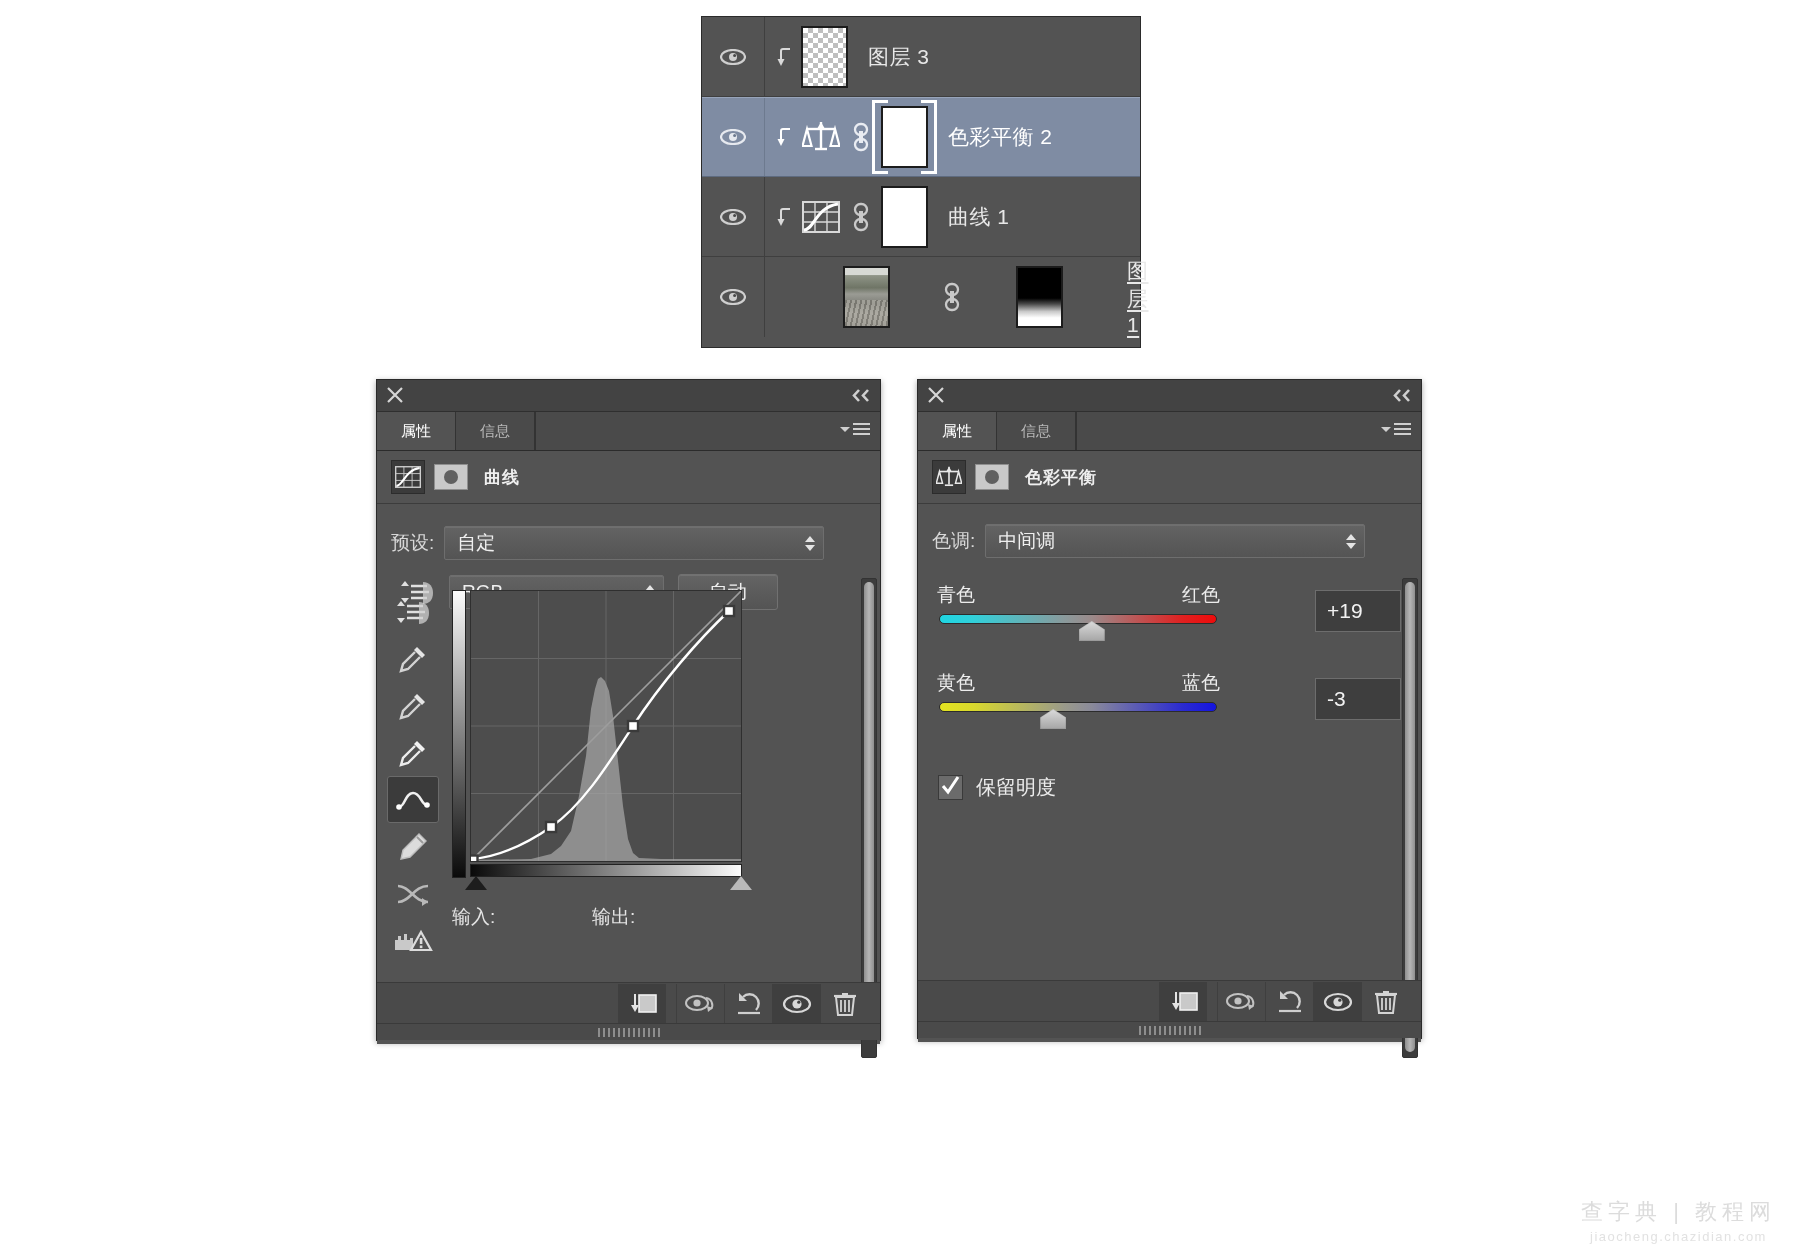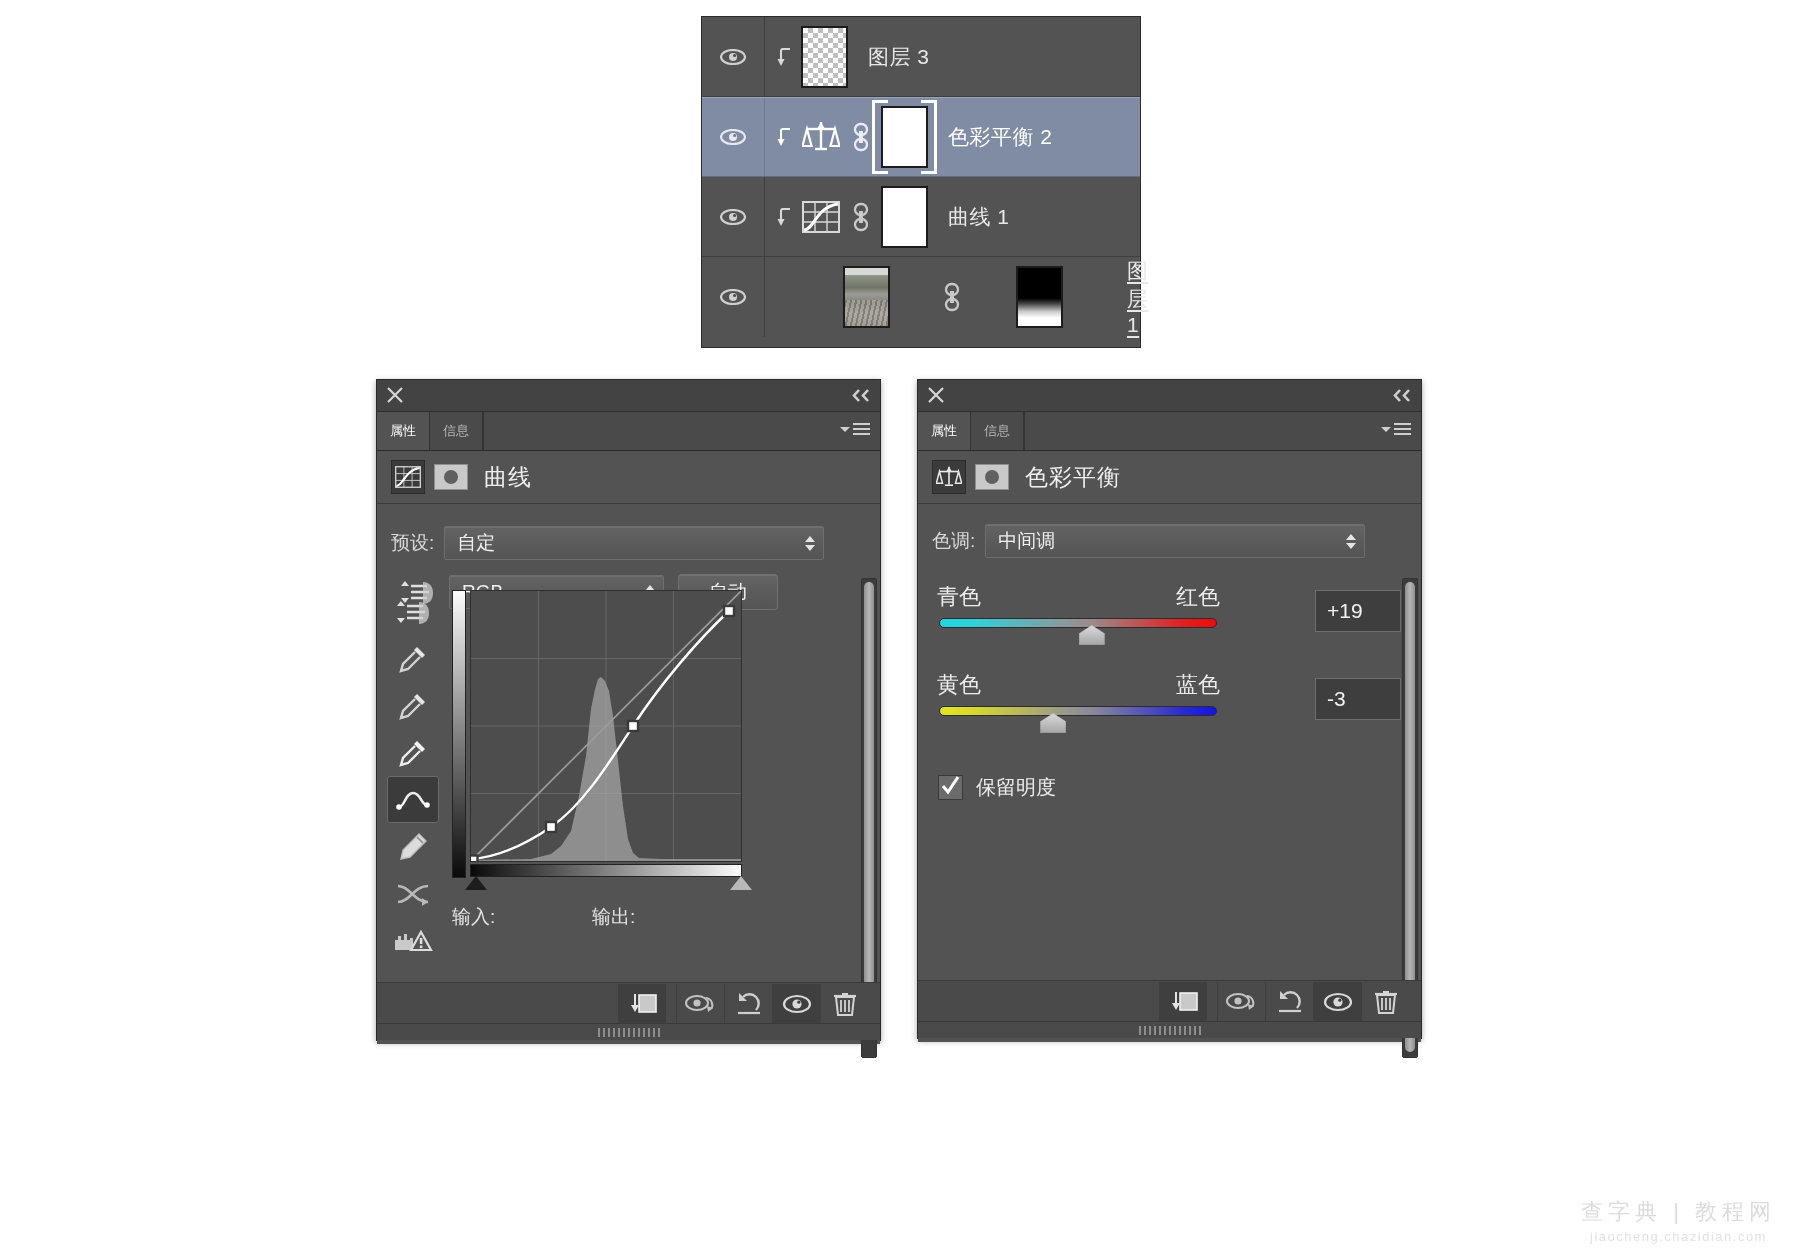--- a/index.html
+++ b/index.html
@@ -76,21 +76,21 @@
   .close-x{
     position:absolute;left:9px;top:6px;width:18px;height:18px;cursor:pointer;
   }
   .collapse-dbl{position:absolute;right:8px;top:7px;width:22px;height:17px;cursor:pointer;}
 
   .tabbar{
     height:38px;background:#3c3c3c;display:flex;align-items:flex-end;position:relative;
     border-bottom:1px solid #2b2b2b;
   }
   .tab{
-    height:38px;line-height:38px;padding:0 13px;color:#b8b8b8;font-size:13px;
+    height:38px;line-height:38px;padding:0 24px;color:#b8b8b8;font-size:15px;
     cursor:pointer;box-sizing:border-box;
   }
   .tab.active{background:#535353;color:#ffffff;}
   .tab.inactive{background:#4a4a4a;border-left:1px solid #333;border-right:1px solid #333;}
   .tab-filler{flex:1;background:#4a4a4a;height:38px;border-left:1px solid #333;}
   .panel-menu{position:absolute;right:10px;top:11px;display:flex;align-items:center;gap:3px;cursor:pointer;}
   .menu-lines{display:flex;flex-direction:column;gap:3px;}
   .menu-lines span{display:block;width:17px;height:2px;background:#cfcfcf;}
   .menu-tri{width:0;height:0;border-left:5px solid transparent;border-right:5px solid transparent;border-top:5px solid #cfcfcf;}
 
@@ -100,21 +100,21 @@
   }
   .adj-icon-box{
     width:34px;height:34px;background:#3b3b3b;border:1px solid #2c2c2c;
     display:flex;align-items:center;justify-content:center;box-sizing:border-box;
   }
   .adj-mask-box{
     width:34px;height:26px;background:#c9c9c9;border:1px solid #8f8f8f;margin-left:9px;
     display:flex;align-items:center;justify-content:center;box-sizing:border-box;
   }
   .adj-mask-box i{width:14px;height:14px;border-radius:50%;background:#606060;display:block;}
-  .adj-title{color:#efefef;font-size:23px;margin-left:16px;letter-spacing:1px;}
+  .adj-title{color:#efefef;font-size:17px;margin-left:16px;letter-spacing:1px;font-weight:bold;}
 
   .panel-body{position:relative;background:#535353;}
 
   .row{display:flex;align-items:center;}
   .lbl{color:#d8d8d8;font-size:19px;}
 
   .ps-select{
     background:linear-gradient(#636363,#545454);
     border:1px solid #6e6e6e;border-radius:2px;
     color:#efefef;font-size:19px;
@@ -161,21 +161,21 @@
     border-left:11px solid transparent;border-right:11px solid transparent;border-bottom:14px solid #1d1d1d;}
   .wp-tri{position:absolute;left:278px;top:286px;width:0;height:0;
     border-left:11px solid transparent;border-right:11px solid transparent;border-bottom:14px solid #b9b9b9;}
 
   .io-row{position:absolute;left:75px;top:400px;width:300px;color:#e5e5e5;font-size:19px;}
   .io-row .o{position:absolute;left:140px;top:0;}
 
   
   .bal-row{position:relative;margin-bottom:10px;}
   .bal-labels{display:flex;justify-content:space-between;width:283px;margin-left:6px;}
-  .bal-labels span{color:#ececec;font-size:22px;}
+  .bal-labels span{color:#ececec;font-size:19px;}
   .track{
     position:relative;width:278px;height:10px;border-radius:5px;margin-left:8px;margin-top:6px;
     border:1px solid #2c2c2c;box-sizing:border-box;
   }
   .t-red{background:linear-gradient(to right,#1fd6e2,#31d0da 12%,#8a9a9c 45%,#9b8a8a 55%,#e02020 88%,#ee0b0b);}
   .t-green{background:linear-gradient(to right,#e421e4,#d62ad6 12%,#9a8a9a 45%,#8a9a8a 55%,#1fc61f 88%,#0ce00c);}
   .t-blue{background:linear-gradient(to right,#e3e320,#d8d82d 12%,#9a9a8a 45%,#8a8a9a 55%,#2a2ad0 88%,#1414e0);}
   .knob{
     position:absolute;top:6px;width:26px;height:20px;
     background:linear-gradient(#c6c6c6,#9a9a9a);

